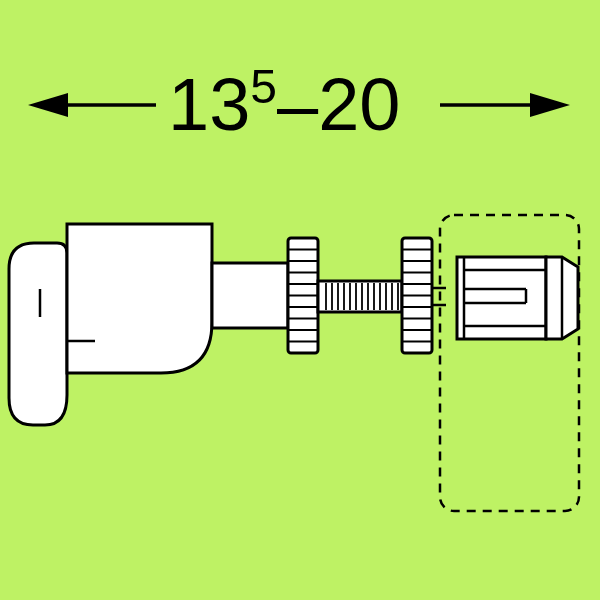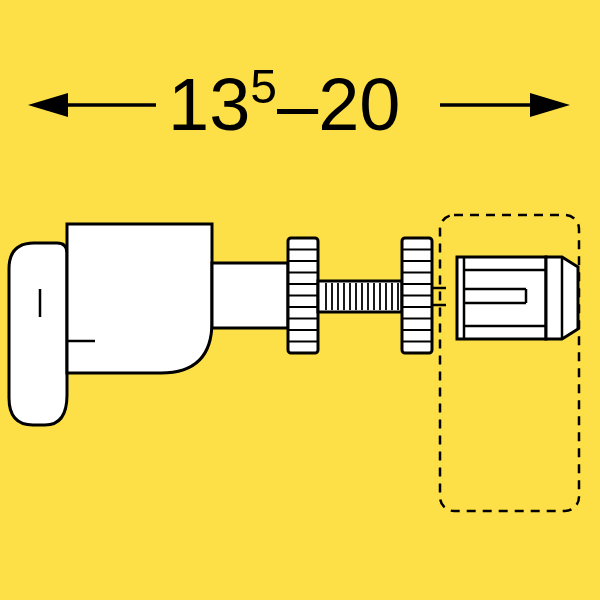--- a/index.html
+++ b/index.html
@@ -5,21 +5,21 @@
   html, body {
     margin: 0;
     padding: 0;
     background: #ffffff;
     font-family: "Liberation Sans", sans-serif;
   }
   .stage {
     position: relative;
     width: 600px;
     height: 600px;
-    background: #fde047;
+    background: #bef264;
     overflow: hidden;
   }
   svg { display: block; }
   .dim-label {
     font-family: "Liberation Sans", sans-serif;
     fill: #000000;
   }
 </style>
 </head>
 <body>

